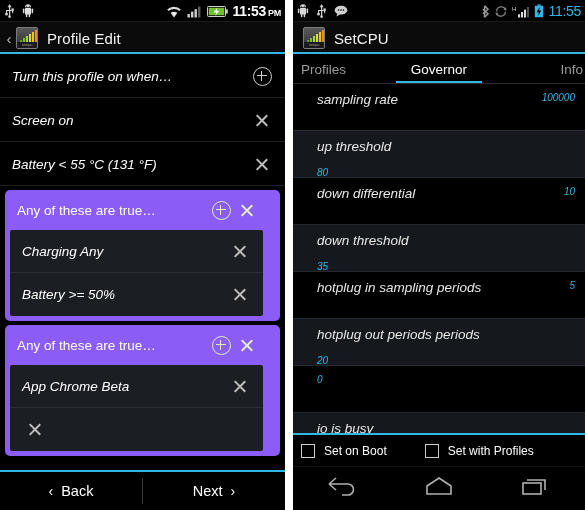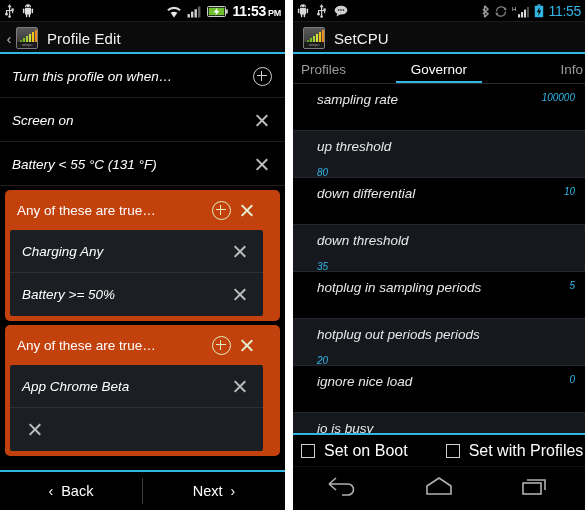--- a/index.html
+++ b/index.html
@@ -127,21 +127,21 @@
   .x-mark { position: relative; width: 17px; height: 17px; }
   .x-mark::before, .x-mark::after {
     content: ""; position: absolute; left: 50%; top: 1px; bottom: 1px; width: 1.7px;
     background: #bdbdbd; margin-left: -0.85px;
   }
   .x-mark::before { transform: rotate(45deg); }
   .x-mark::after  { transform: rotate(-45deg); }
 
   
   .group {
-    background: #c2410c;
+    background: #8b5cf6;
     border-radius: 5px;
     margin: 4px 5px;
     padding: 0 12px 5px 0;
     overflow: hidden;
   }
   .group-header {
     height: 40px;
     display: flex;
     align-items: center;
     padding: 0 8px 0 12px;
@@ -227,21 +227,21 @@
     border-top: 2px solid #33b5e5;
     padding-left: 8px;
   }
   .cbitem { display: flex; align-items: center; gap: 9px; }
   .cbitem + .cbitem { margin-left: 38px; }
   .cbox {
     width: 14px; height: 14px;
     border: 1.6px solid #cfcfcf; background: #000000;
     flex: 0 0 14px;
   }
-  .cblabel { color: #ffffff; font-size: 16px; }
+  .cblabel { color: #ffffff; font-size: 12px; }
 
   
   .navbar {
     flex: 0 0 44px; height: 44px;
     background: #000000;
     display: flex; align-items: center; justify-content: space-around;
     border-top: 1px solid #101010;
   }
   .navbtn { width: 60px; height: 30px; display: flex; align-items:center; justify-content:center; }
 </style>
@@ -578,21 +578,20 @@
         <span class="name">hotplug in sampling periods</span>
         <span class="val">5</span>
         <span class="sep"></span>
       </div>
       <div class="srow alt">
         <span class="name">hotplug out periods periods</span>
         <span class="val">20</span>
         <span class="sep"></span>
       </div>
       <div class="srow">
-        <span class="name">ignore nice load</span>
         <span class="val">0</span>
         <span class="sep"></span>
       </div>
       <div class="srow alt">
         <span class="name">io is busy</span>
         <span class="val">0</span>
 
       </div>
     </div>
 

